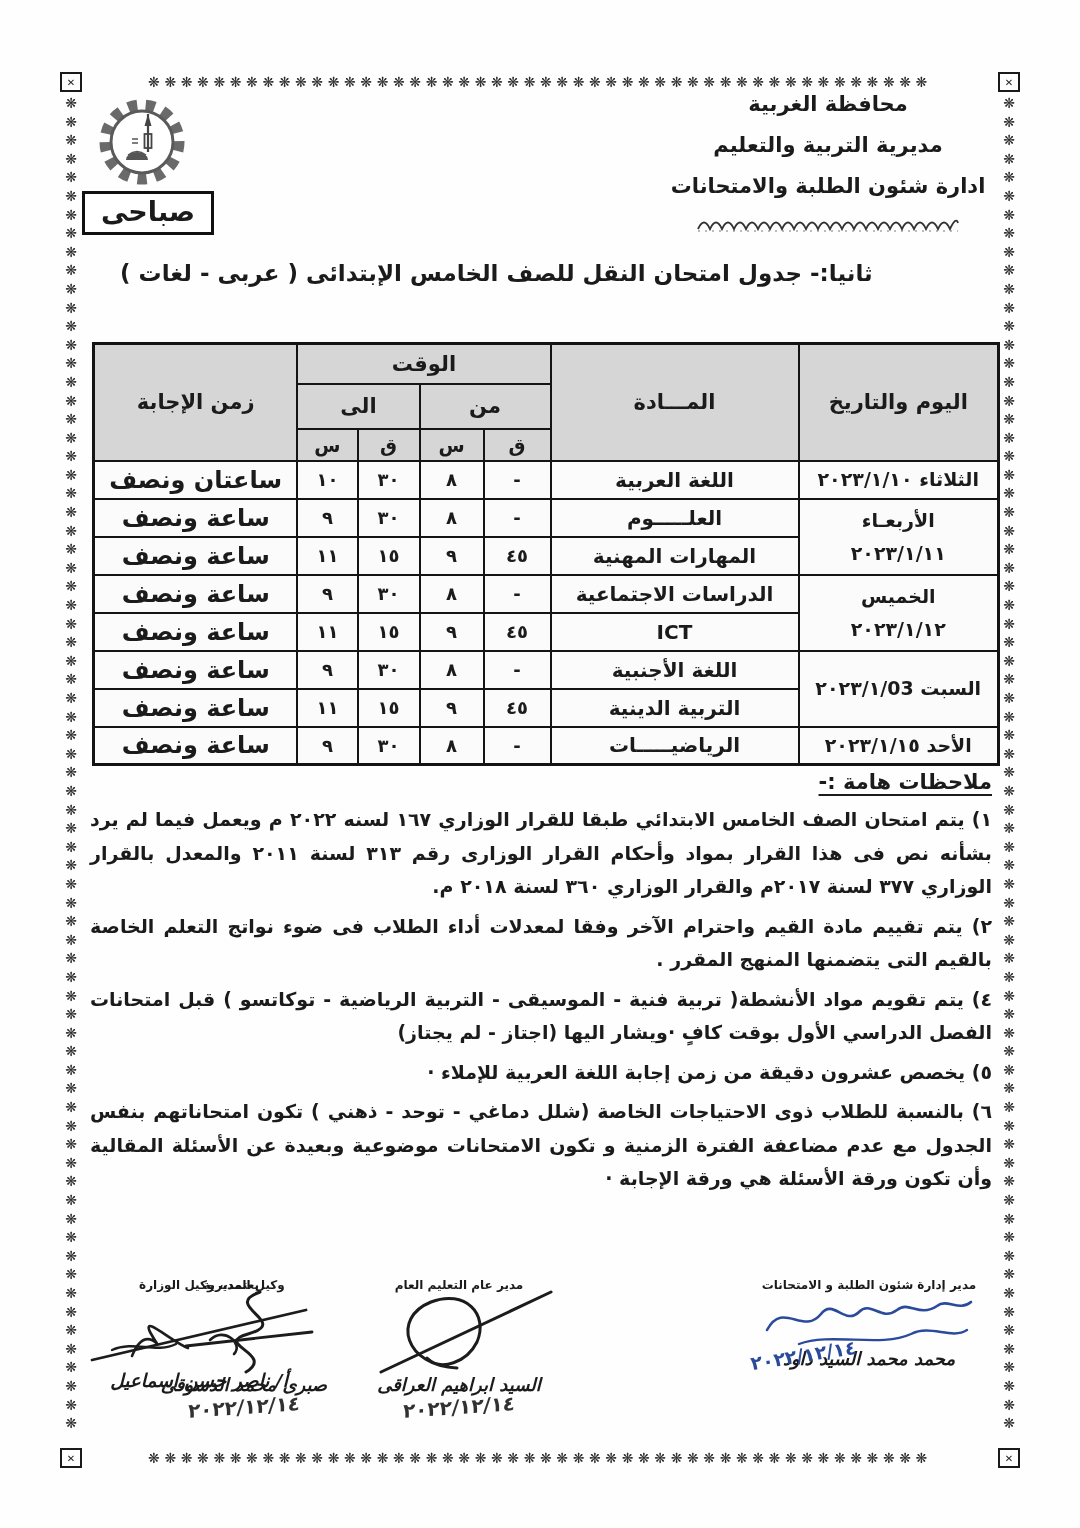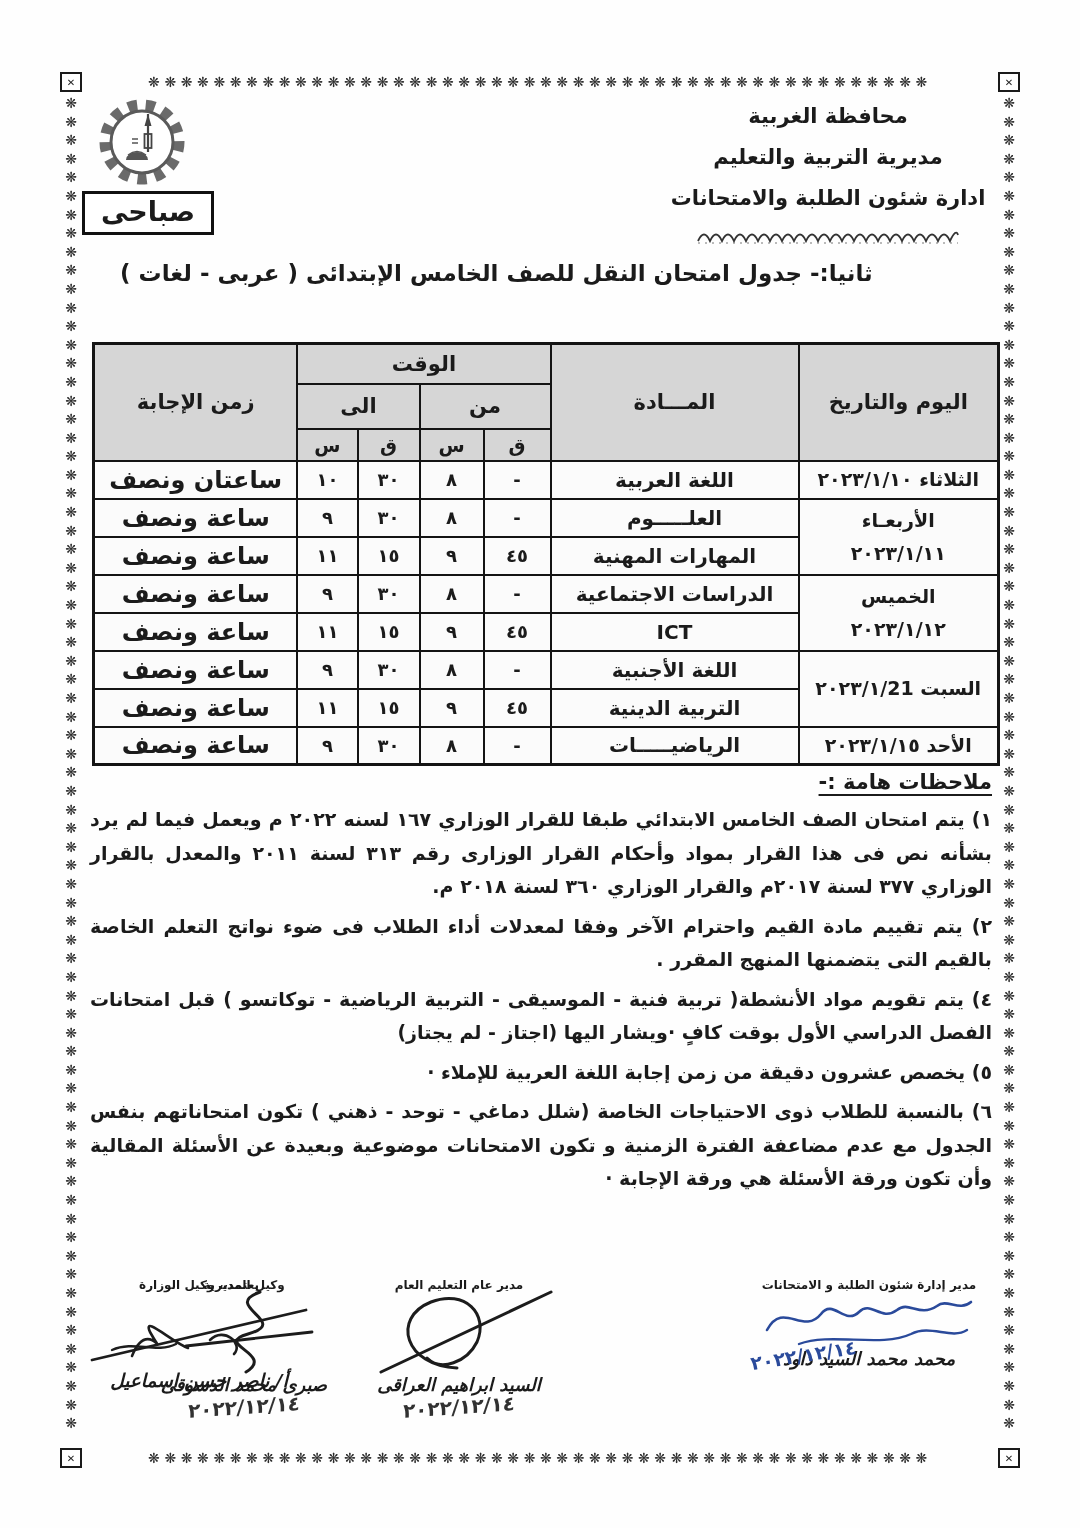--- a/index.html
+++ b/index.html
@@ -15,21 +15,21 @@
   .f-top    { left:84px;  top:72px;   width:912px; }
   .f-bottom { left:84px;  top:1448px; width:912px; }
   .f-left   { left:60px;  top:94px;   height:1352px; }
   .f-right  { left:998px; top:94px;   height:1352px; }
   .corner { position:absolute; width:22px; height:20px; border:2.5px solid #1a1a1a; background:#fff;
             display:flex; align-items:center; justify-content:center; font-size:10px; font-weight:bold; }
   .c-tl { left:60px;  top:72px; }   .c-tr { left:998px; top:72px; }
   .c-bl { left:60px;  top:1448px; } .c-br { left:998px; top:1448px; }
 
   
-  .gov-block { position:absolute; top:96px; right:92px; width:320px; text-align:center; }
+  .gov-block { position:absolute; top:84px; right:92px; width:320px; text-align:center; }
   .gov-line { font-size:21px; font-weight:bold; line-height:41px; }
   .ornament { margin-top:6px; }
   .logo { position:absolute; left:92px; top:94px; }
   .shift-box { position:absolute; left:82px; top:191px; border:3px solid #111; background:#fff;
                padding:2px 16px 5px 16px; font-size:27px; font-weight:bold; letter-spacing:1px; }
 
   
   .doc-title1 { position:absolute; top:260px; left:120px; right:150px; text-align:left;
                 font-size:23px; font-weight:bold; }
   .doc-title2 { position:absolute; top:297px; left:120px; right:150px; text-align:center;
@@ -333,21 +333,21 @@
     <tr class="data-row">
       <td class="subject-col">ICT</td>
       <td>٤٥</td>
       <td>٩</td>
       <td>١٥</td>
       <td>١١</td>
       <td class="dur-col">ساعة ونصف</td>
     </tr>
     <tr class="data-row">
       <td class="day-col" rowspan="2">
-            <div class="day-line">السبت  ٢٠٢٣/١/21</div>
+            <div class="day-line">السبت  ٢٠٢٣/١/03</div>
           </td>
       <td class="subject-col">اللغة الأجنبية</td>
       <td>-</td>
       <td>٨</td>
       <td>٣٠</td>
       <td>٩</td>
       <td class="dur-col">ساعة ونصف</td>
     </tr>
     <tr class="data-row">
       <td class="subject-col">التربية الدينية</td>

